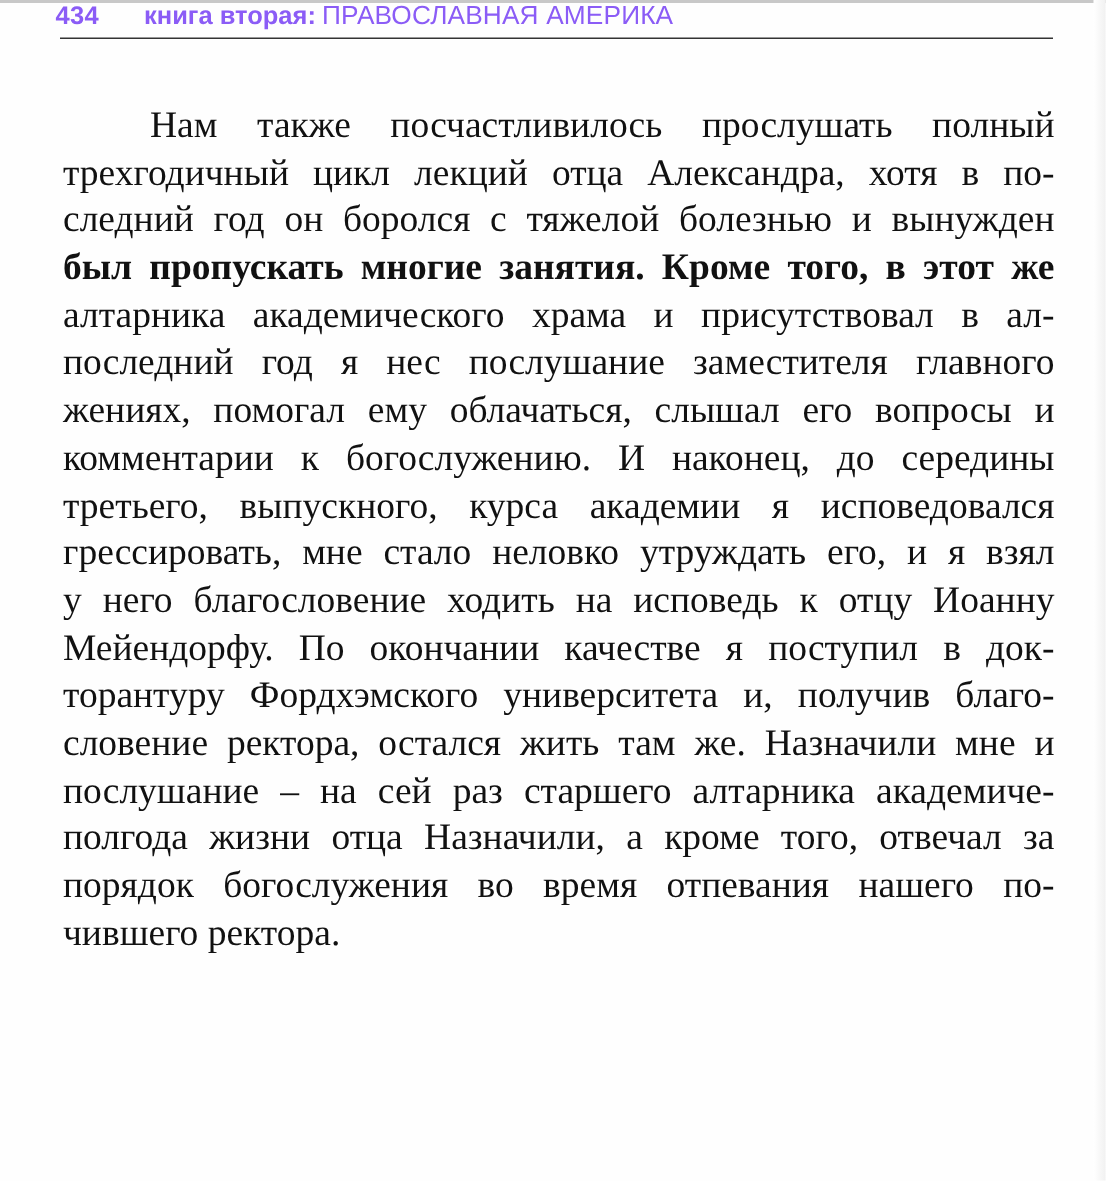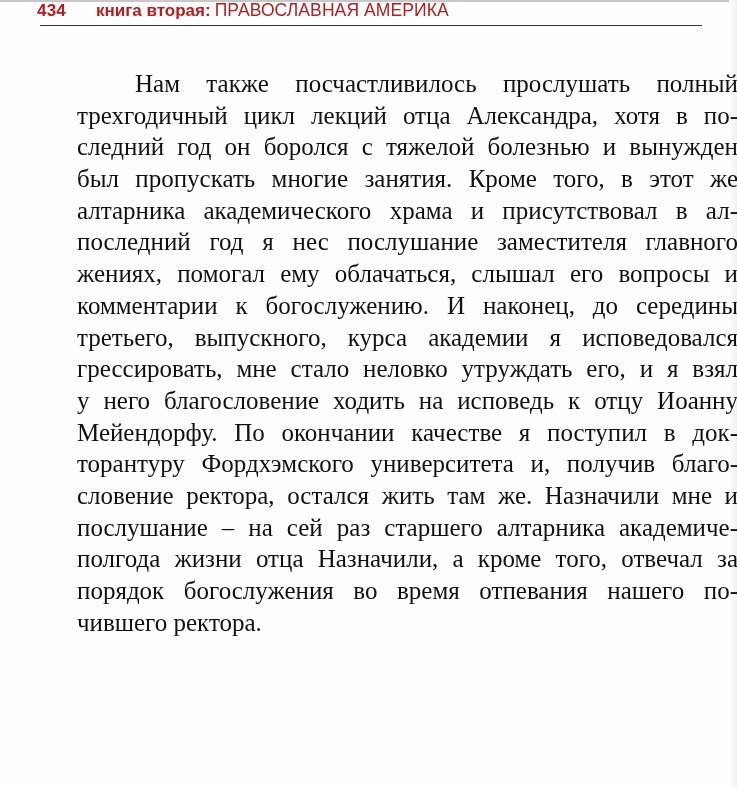--- a/index.html
+++ b/index.html
@@ -27,21 +27,21 @@
       background: linear-gradient(to right, #ffffff, #f1f1f1);
     }
     .running-head {
       position: absolute;
       left: 37px;
       top: 0px;
       height: 22px;
       display: flex;
       align-items: baseline;
       font-family: "Liberation Sans", sans-serif;
-      color: #b91c1c;
+      color: #8b5cf6;
       white-space: nowrap;
     }
     .page-number {
       font-weight: bold;
       font-size: 17px;
       letter-spacing: 0.2px;
       width: 59px;
     }
     .book-part {
       font-weight: bold;
@@ -67,21 +67,20 @@
     }
     .body-text {
       position: absolute;
       left: 42px;
       top: 68px;
       width: 661px;
       font-family: "Liberation Serif", "DejaVu Serif", serif;
       font-size: 25px;
       line-height: 31.7px;
       color: #111111;
-      margin-left: 35px;
     }
     .line {
       display: block;
       white-space: nowrap;
       text-align: justify;
       text-align-last: justify;
       height: 31.7px;
       overflow: visible;
     }
     .line.indent {
@@ -102,21 +101,21 @@
   <span class="book-part">книга вторая</span>
   <span class="book-part-sep">:</span>
   <span class="book-title">ПРАВОСЛАВНАЯ АМЕРИКА</span>
 </header>
 <div class="head-rule"></div>
 
 <main class="body-text">
   <span class="line indent" style="white-space: normal;"><span style="white-space: nowrap; word-spacing: 0px;">Нам также посчастливилось прослушать полный</span></span>
   <span class="line" style="white-space: normal;"><span style="white-space: nowrap; word-spacing: 0px;">трехгодичный цикл лекций отца Александра, хотя в по-</span></span>
   <span class="line" style="white-space: normal;"><span style="white-space: nowrap; word-spacing: 0px;">следний год он боролся с тяжелой болезнью и вынужден</span></span>
-  <span class="line" style="white-space: normal;"><span style="white-space: nowrap; word-spacing: 0px;">был пропускать многие занятия. Кроме того, в этот же</span></span>
+  <span class="line" style="white-space: normal; font-weight: bold;"><span style="white-space: nowrap; word-spacing: 0px;">был пропускать многие занятия. Кроме того, в этот же</span></span>
   <span class="line" style="white-space: normal;"><span style="white-space: nowrap; word-spacing: 0px;">алтарника академического храма и присутствовал в ал-</span></span>
   <span class="line" style="white-space: normal;"><span style="white-space: nowrap; word-spacing: 0px;">последний год я нес послушание заместителя главного</span></span>
   <span class="line" style="white-space: normal;"><span style="white-space: nowrap; word-spacing: 0px;">жениях, помогал ему облачаться, слышал его вопросы и</span></span>
   <span class="line" style="white-space: normal;"><span style="white-space: nowrap; word-spacing: 0px;">комментарии к богослужению. И наконец, до середины</span></span>
   <span class="line" style="white-space: normal;"><span style="white-space: nowrap; word-spacing: 0px;">третьего, выпускного, курса академии я исповедовался</span></span>
   <span class="line" style="white-space: normal;"><span style="white-space: nowrap; word-spacing: 0px;">грессировать, мне стало неловко утруждать его, и я взял</span></span>
   <span class="line" style="white-space: normal;"><span style="white-space: nowrap; word-spacing: 0px;">у него благословение ходить на исповедь к отцу Иоанну</span></span>
   <span class="line" style="white-space: normal;"><span style="white-space: nowrap; word-spacing: 0px;">Мейендорфу. По окончании качестве я поступил в док-</span></span>
   <span class="line" style="white-space: normal;"><span style="white-space: nowrap; word-spacing: 0px;">торантуру Фордхэмского университета и, получив благо-</span></span>
   <span class="line" style="white-space: normal;"><span style="white-space: nowrap; word-spacing: 0px;">словение ректора, остался жить там же. Назначили мне и</span></span>

